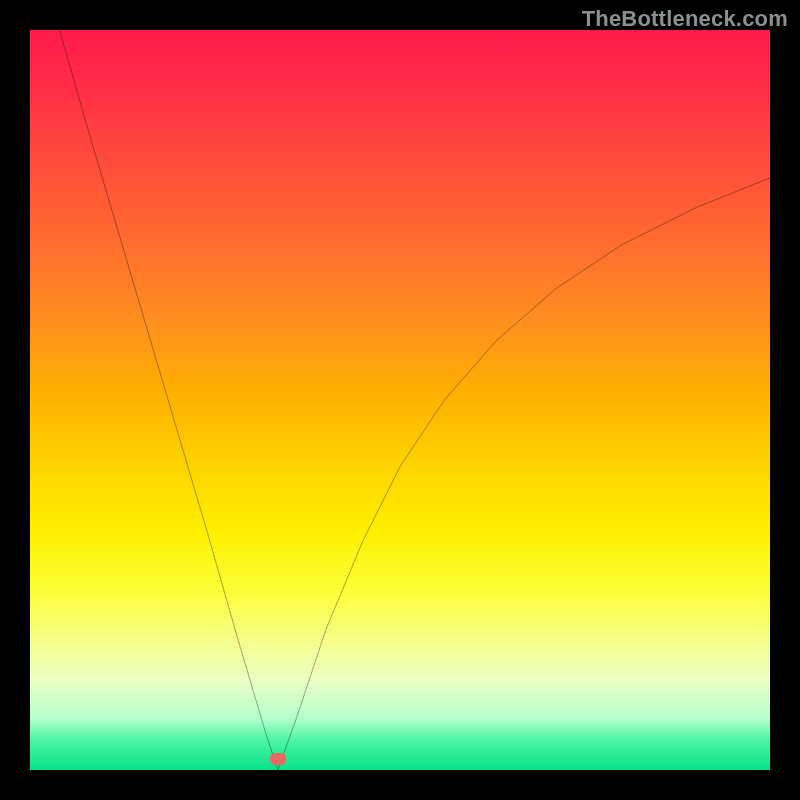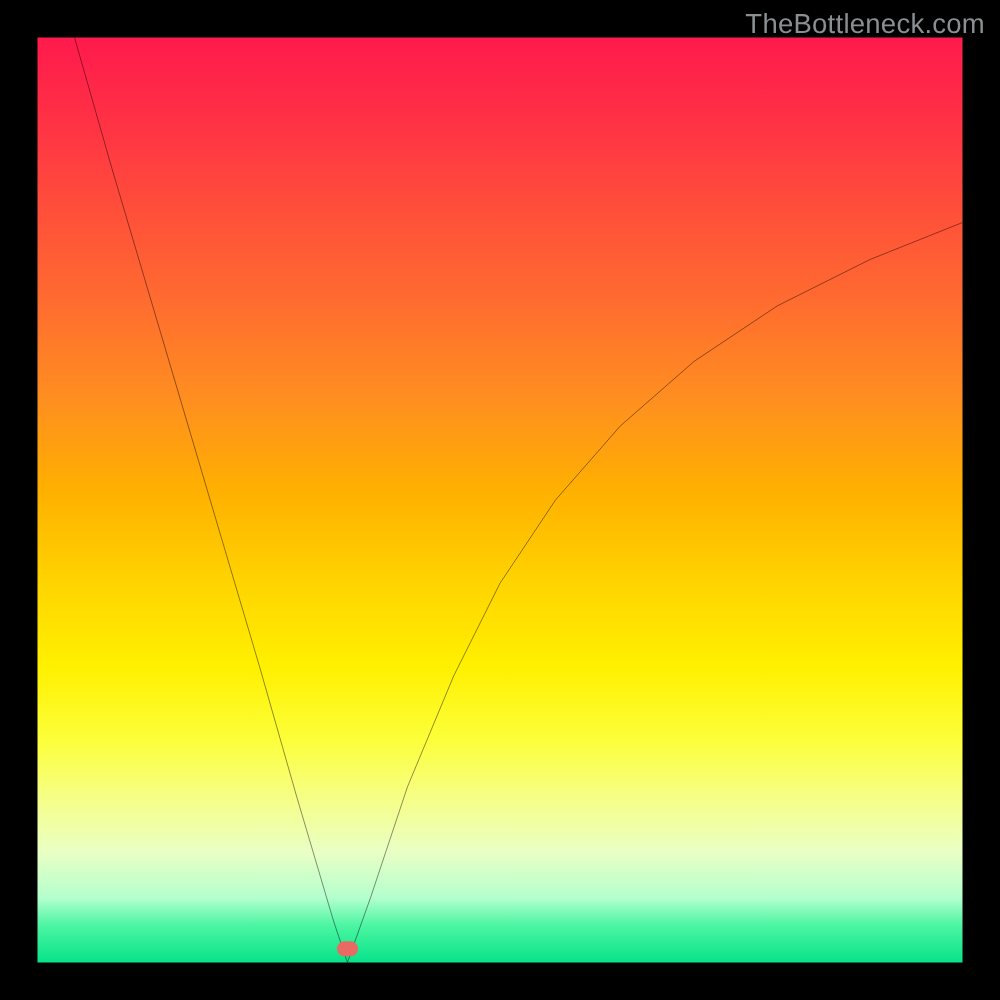--- a/index.html
+++ b/index.html
@@ -48,21 +48,21 @@
     top: 0;
     width: 100%;
     height: 100%;
   }
   .watermark {
     position: absolute;
     top: 6px;
     right: 12px;
     color: #8a8f92;
     font-size: 22px;
-    font-weight: 400;
+    font-weight: 700;
     letter-spacing: 0.2px;
     user-select: none;
   }
   .marker {
     position: absolute;
     width: 17px;
     height: 12px;
     background: #e96a62;
     border-radius: 6px;
     transform: translate(-50%, -50%);

